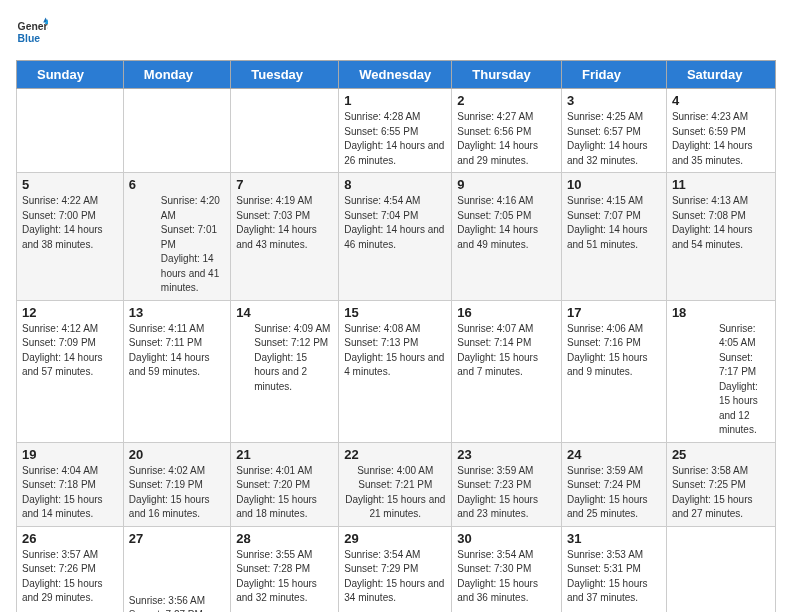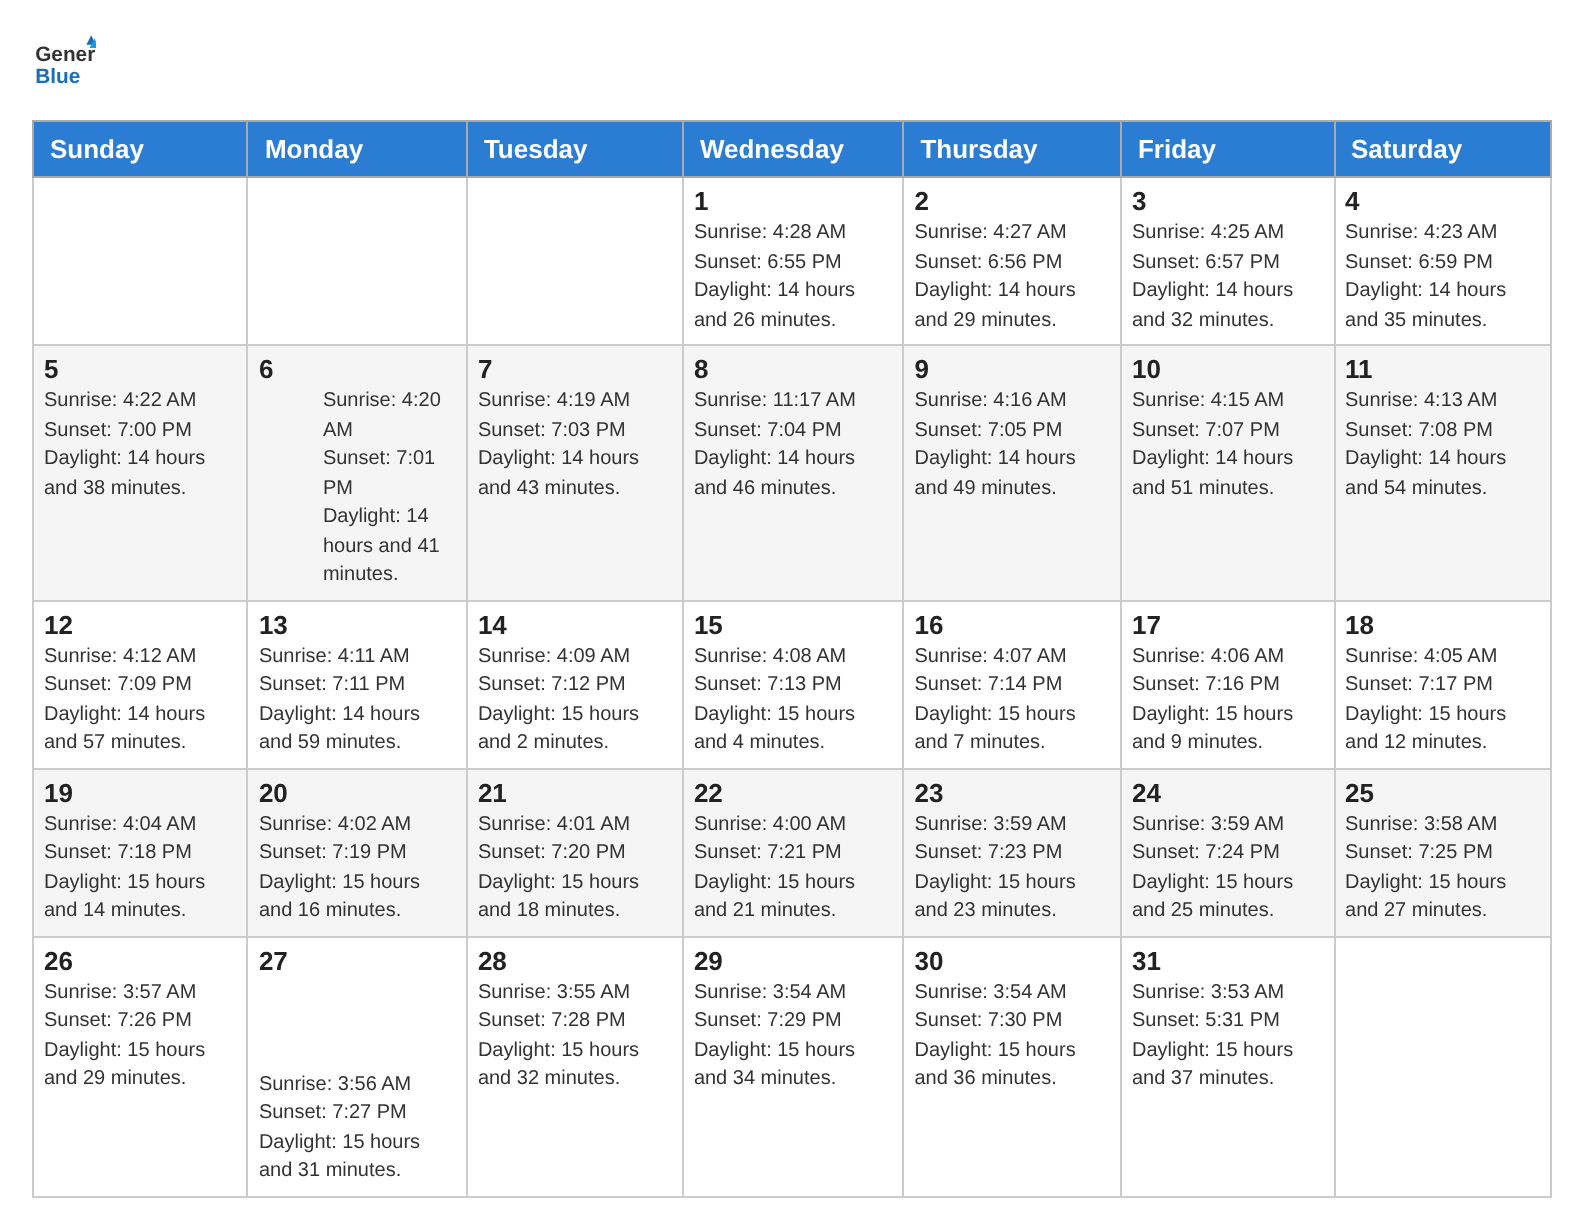--- a/index.html
+++ b/index.html
@@ -38,21 +38,21 @@
       color: #555;
     }
     table {
       width: 100%;
       border-collapse: collapse;
       font-size: 11px;
     }
     thead tr th {
       background-color: #2b7cd3;
       color: white;
-      padding: 6px 8px;
+      padding: 6px 20px;
       text-align: left;
       font-size: 13px;
       font-weight: bold;
       border: 1px solid #aaa;
     }
     tbody tr td {
       border: 1px solid #ccc;
       vertical-align: top;
       padding: 4px 5px;
       width: 113px;
@@ -156,21 +156,21 @@
 Daylight: 14 hours and 41 minutes.</div>
         </td>
         <td>
           <span class="day-number">7</span>
           <div class="day-info" style="white-space: pre-line;">Sunrise: 4:19 AM
 Sunset: 7:03 PM
 Daylight: 14 hours and 43 minutes.</div>
         </td>
         <td>
           <span class="day-number">8</span>
-          <div class="day-info" style="white-space: pre-line;">Sunrise: 11:17 AM
+          <div class="day-info" style="white-space: pre-line;">Sunrise: 4:54 AM
 Sunset: 7:04 PM
 Daylight: 14 hours and 46 minutes.</div>
         </td>
         <td>
           <span class="day-number">9</span>
           <div class="day-info" style="white-space: pre-line;">Sunrise: 4:16 AM
 Sunset: 7:05 PM
 Daylight: 14 hours and 49 minutes.</div>
         </td>
         <td>
@@ -194,21 +194,21 @@
 Daylight: 14 hours and 57 minutes.</div>
         </td>
         <td>
           <span class="day-number">13</span>
           <div class="day-info" style="white-space: pre-line;">Sunrise: 4:11 AM
 Sunset: 7:11 PM
 Daylight: 14 hours and 59 minutes.</div>
         </td>
         <td>
           <span class="day-number">14</span>
-          <div class="day-info" style="white-space: pre-line;">Sunrise: 4:09 AM
+          <div class="day-info" style="white-space: pre-line; margin-left: 18px;">Sunrise: 4:09 AM
 Sunset: 7:12 PM
 Daylight: 15 hours and 2 minutes.</div>
         </td>
         <td>
           <span class="day-number">15</span>
           <div class="day-info" style="white-space: pre-line;">Sunrise: 4:08 AM
 Sunset: 7:13 PM
 Daylight: 15 hours and 4 minutes.</div>
         </td>
         <td>
@@ -218,21 +218,21 @@
 Daylight: 15 hours and 7 minutes.</div>
         </td>
         <td>
           <span class="day-number">17</span>
           <div class="day-info" style="white-space: pre-line;">Sunrise: 4:06 AM
 Sunset: 7:16 PM
 Daylight: 15 hours and 9 minutes.</div>
         </td>
         <td>
           <span class="day-number">18</span>
-          <div class="day-info" style="white-space: pre-line;">Sunrise: 4:05 AM
+          <div class="day-info" style="white-space: pre-line; margin-left: 47px;">Sunrise: 4:05 AM
 Sunset: 7:17 PM
 Daylight: 15 hours and 12 minutes.</div>
         </td>
       </tr>
       <tr>
         <td>
           <span class="day-number">19</span>
           <div class="day-info" style="white-space: pre-line;">Sunrise: 4:04 AM
 Sunset: 7:18 PM
 Daylight: 15 hours and 14 minutes.</div>
@@ -244,21 +244,21 @@
 Daylight: 15 hours and 16 minutes.</div>
         </td>
         <td>
           <span class="day-number">21</span>
           <div class="day-info" style="white-space: pre-line;">Sunrise: 4:01 AM
 Sunset: 7:20 PM
 Daylight: 15 hours and 18 minutes.</div>
         </td>
         <td>
           <span class="day-number">22</span>
-          <div class="day-info" style="white-space: pre-line;">Sunrise: 4:00 AM
+          <div class="day-info" style="white-space: pre-line; text-align: center;">Sunrise: 4:00 AM
 Sunset: 7:21 PM
 Daylight: 15 hours and 21 minutes.</div>
         </td>
         <td>
           <span class="day-number">23</span>
           <div class="day-info" style="white-space: pre-line;">Sunrise: 3:59 AM
 Sunset: 7:23 PM
 Daylight: 15 hours and 23 minutes.</div>
         </td>
         <td>

